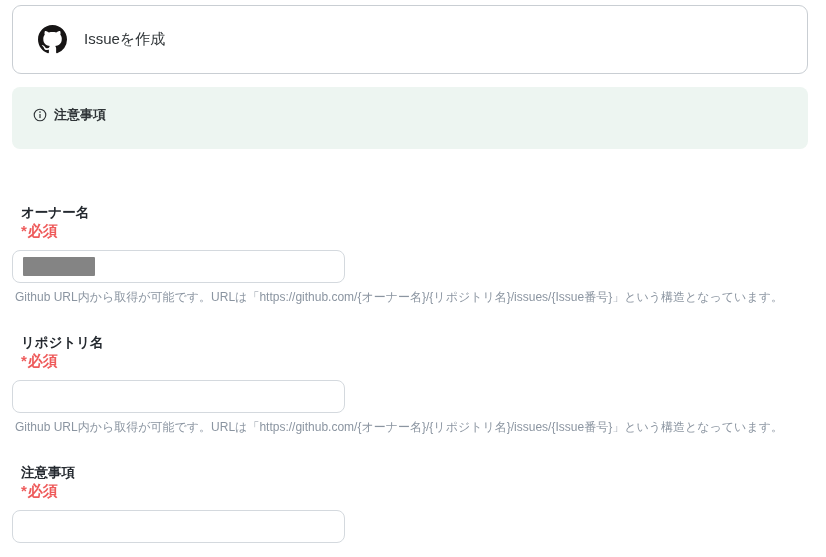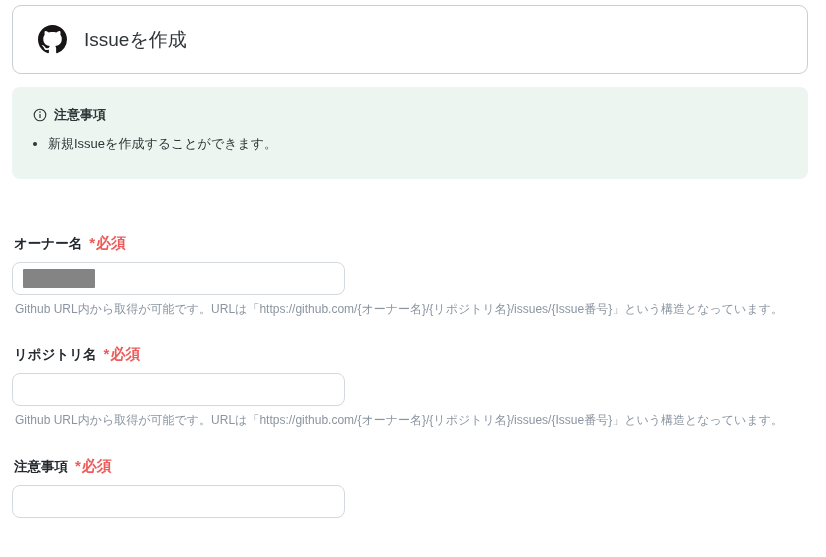--- a/index.html
+++ b/index.html
@@ -28,21 +28,21 @@
     border-radius: 9px;
     height: 69px;
     display: flex;
     align-items: center;
     padding: 0 20px 0 25px;
     gap: 17px;
     background: #ffffff;
     margin-bottom: 13px;
   }
   .gh-icon { width: 29px; height: 29px; display: block; }
-  .action-label { font-size: 19px; color: #2f3437; }
+  .action-label { font-size: 15px; color: #2f3437; }
   
   .notice {
     background: #edf5f1;
     border-radius: 8px;
     padding: 19px 20px 25px 21px;
     margin-bottom: 55px;
   }
   .notice-header {
     display: flex;
     align-items: center;
@@ -60,20 +60,21 @@
     color: #2f3437;
   }
   .notice-list li { margin: 0; line-height: 1.5; }
   
   .field { margin-bottom: 28px; }
   .field-label-row {
     display: flex;
     align-items: baseline;
     margin-bottom: 9px;
     margin-left: 2px;
+    flex-direction: column;
   }
   .field-label { font-size: 13.5px; font-weight: bold; color: #24292f; }
   .required-badge {
     margin-left: 7px;
     font-size: 15px;
     font-weight: bold;
   }
   .required-badge .asterisk { margin-right: 1px; }
   .text-input {
     width: 333px;
@@ -112,23 +113,20 @@
 
   <div class="notice" style="background: rgb(237, 245, 241);">
     <div class="notice-header">
       <svg class="info-icon" viewBox="0 0 16 16" aria-hidden="true">
         <circle cx="8" cy="8" r="6.6" fill="none" stroke="#2f3437" stroke-width="1.3"></circle>
         <rect x="7.3" y="6.9" width="1.4" height="4.6" fill="#2f3437"></rect>
         <circle cx="8" cy="4.7" r="0.95" fill="#2f3437"></circle>
       </svg>
       <span>注意事項</span>
     </div>
-    <ul class="notice-list">
-      <li>新規Issueを作成することができます。</li>
-    </ul>
   </div>
 
   <div class="field">
     <div class="field-label-row">
       <span class="field-label">オーナー名</span>
       <span class="required-badge" style="color: rgb(238, 91, 91);"><span class="asterisk">*</span><span>必須</span></span>
     </div>
     <div class="text-input">
       <div class="masked-value" style="background: rgb(132, 132, 132);"></div>
     </div>

